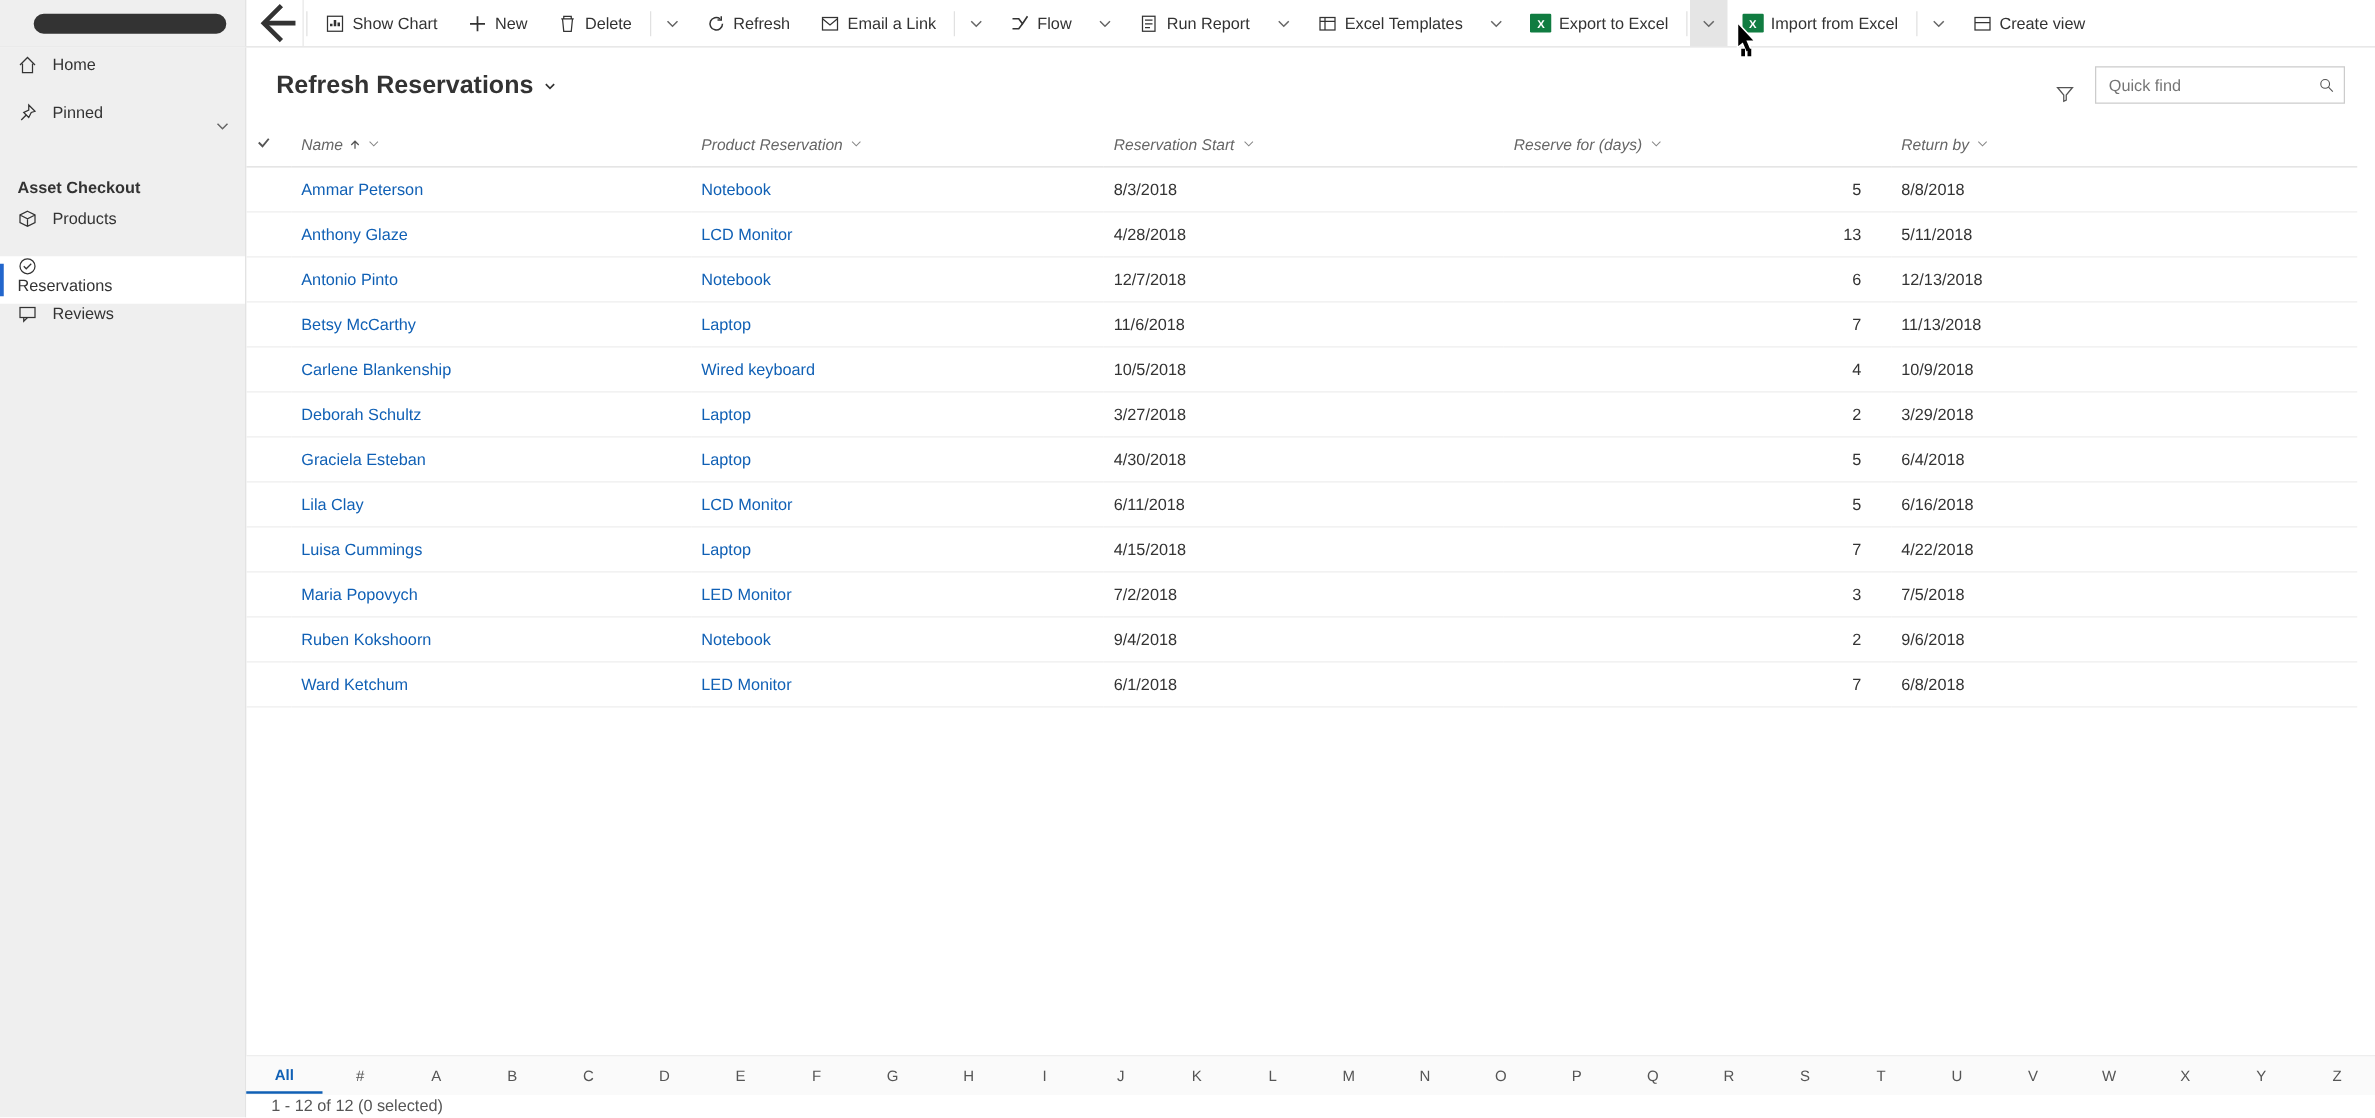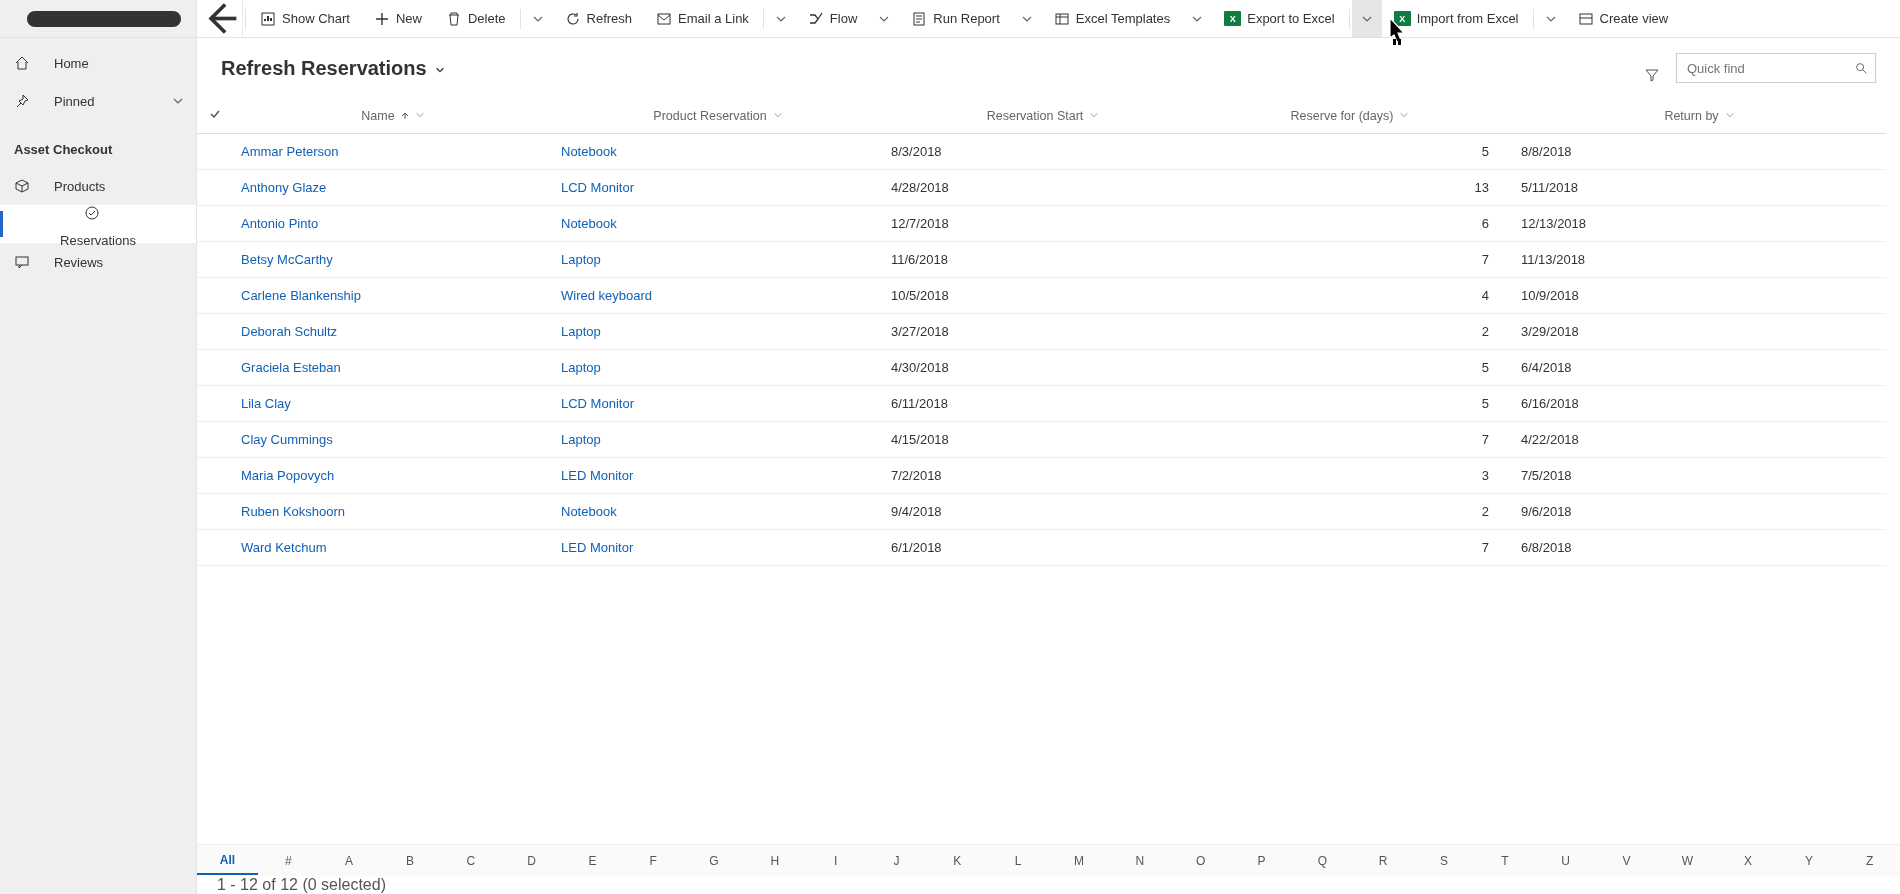--- a/index.html
+++ b/index.html
@@ -22,21 +22,21 @@
   .cmd-chevron.hovered { background:#e5e5e5; }
   .cmd-divider { width:1px; height:20px; background:#e1e1e1; margin:0 2px; }
   .ico svg { width:100%; height:100%; display:block; }
   .chev svg { width:12px; height:12px; display:block; }
 
   
   .leftnav {
     position:absolute; left:0; top:38px; width:197px; bottom:0; background:#efefef; border-right:1px solid #e3e3e3;
     padding-top:6px;
   }
-  .nav-item { display:flex; align-items:center; height:38px; padding:0 14px; cursor:pointer; position:relative;gap:12px; }
+  .nav-item { display:flex; align-items:flex-start; height:38px; padding:0 14px; cursor:pointer; position:relative; }
   .nav-item .ico { width:16px; height:16px; margin-right:12px; }
   .nav-item .expand { position:absolute; right:12px; top:50%; transform:translateY(-50%); }
   .nav-section { font-weight:600; padding:22px 14px 10px; font-size:13px; }
   .nav-item.active { background:#fff;flex-direction:column; }
   .nav-item.active:before { content:""; position:absolute; left:0; top:6px; bottom:6px; width:3px; background:#2266cc; }
 
   
   .viewhdr {
     position:absolute; left:197px; top:38px; right:0; height:60px;
     display:flex; align-items:center; justify-content:space-between; padding:0 24px;
@@ -50,42 +50,42 @@
   }
   .quick-find .search-ico { position:absolute; right:8px; top:50%; transform:translateY(-50%); width:14px; height:14px; }
 
   
   .grid {
     position:absolute; left:197px; right:14px; top:98px; bottom:50px;
     overflow:hidden;
   }
   .grid table { width:100%; border-collapse:collapse; font-size:13px; }
   .grid thead th {
-    text-align:center; font-weight:400; color:#666; padding:10px 8px; border-bottom:1px solid #ddd;
-    white-space:nowrap; font-size:12.5px;
+    text-align:left; font-weight:400; color:#666; padding:10px 8px; border-bottom:1px solid #ddd;
+    white-space:nowrap; font-size:12.5px;font-style:italic;
   }
   .grid thead th .hdr { display:inline-flex; align-items:center; gap:6px; cursor:pointer; }
   .grid tbody td {
     padding:10px 8px; border-bottom:1px solid #eee; vertical-align:middle;
   }
   .checkcol { width:36px; text-align:center; }
   .link { color:#1060b5; cursor:pointer; }
   .num { text-align:right; padding-right:24px !important;margin-left:29px; }
 
   
   .alpha {
     position:absolute; left:197px; right:0; bottom:18px; height:32px;
     display:flex; align-items:center; border-top:1px solid #eee; background:#fafafa;
   }
   .alpha .cell { flex:1 1 0; text-align:center; font-size:12px; color:#555; cursor:pointer; padding:6px 0; }
   .alpha .cell.active { color:#1060b5; border-bottom:2px solid #1060b5; font-weight:600; }
 
   .footer {
     position:absolute; left:197px; right:0; bottom:0; height:18px;
-    font-size:16px; color:#555; padding-left:20px; line-height:18px; background:#fff;
+    font-size:13px; color:#555; padding-left:20px; line-height:18px; background:#fff;
     white-space:nowrap; overflow:hidden;
   }
 
   
   .cursor {
     position:absolute; left:1384px; top:16px; width:26px; height:34px; pointer-events:none; z-index:100;
   }
   .cursor svg { width:100%; height:100%; }
 
   .chev-down svg { width:10px; height:10px; }
@@ -454,21 +454,21 @@
         <tr>
           <td class="checkcol"></td>
           <td><span class="link">Lila Clay</span></td>
           <td><span class="link">LCD Monitor</span></td>
           <td>6/11/2018</td>
           <td class="num">5</td>
           <td>6/16/2018</td>
         </tr>
         <tr>
           <td class="checkcol"></td>
-          <td><span class="link">Clay Cummings</span></td>
+          <td><span class="link">Luisa Cummings</span></td>
           <td><span class="link">Laptop</span></td>
           <td>4/15/2018</td>
           <td class="num">7</td>
           <td>4/22/2018</td>
         </tr>
         <tr>
           <td class="checkcol"></td>
           <td><span class="link">Maria Popovych</span></td>
           <td><span class="link">LED Monitor</span></td>
           <td>7/2/2018</td>

